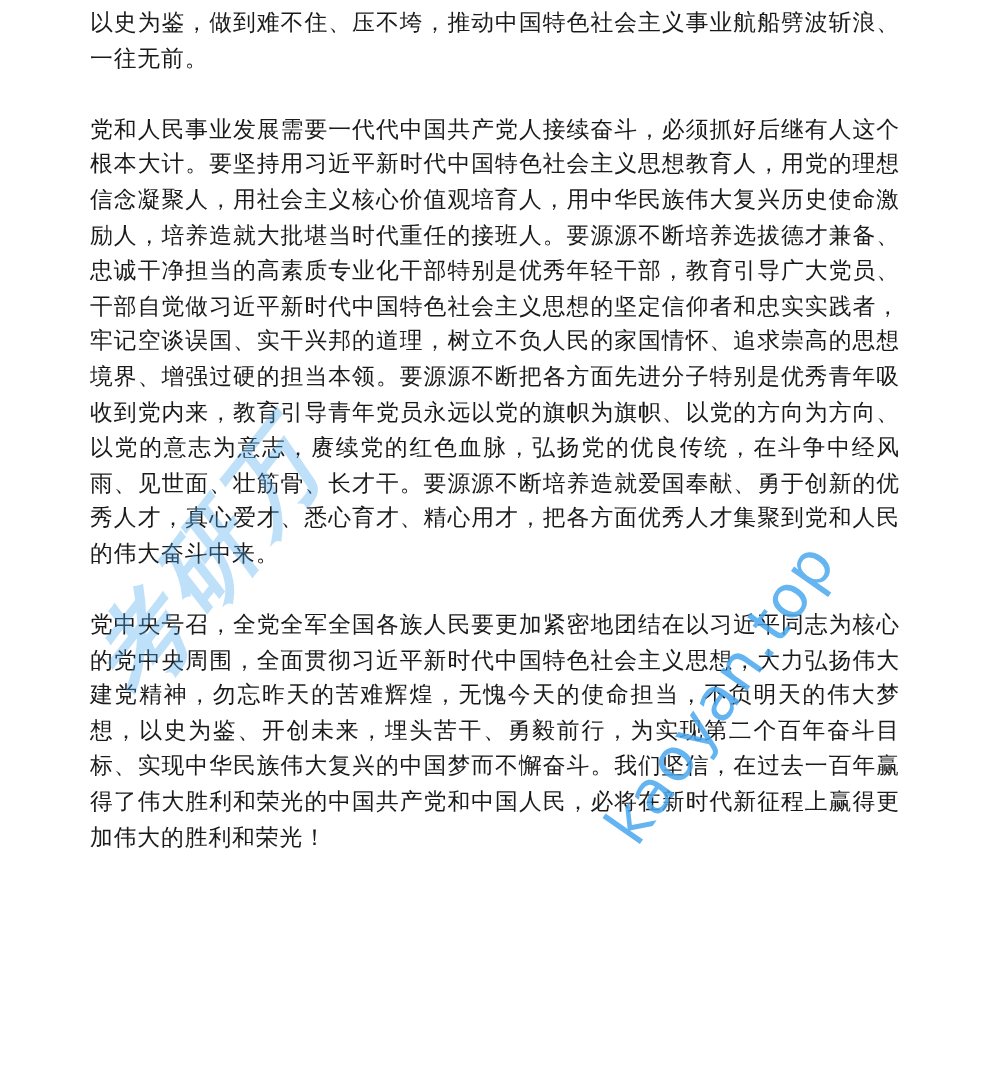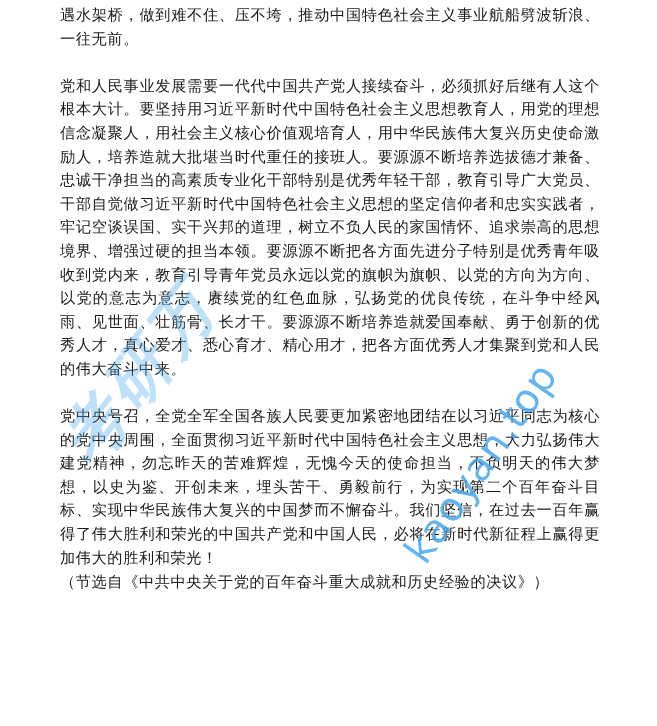--- a/index.html
+++ b/index.html
@@ -26,20 +26,19 @@
     .wm-en {
       left: 395px; top: 545px; font-size: 40px;
       transform: rotate(-55deg); transform-origin: left top;
       opacity: 0.85; letter-spacing: 1px;
     }
   </style>
 </head>
 <body>
 
 <div class="page">
-  <p class="para">遇水架桥，做到难不住、压不垮，推动中国特色社会主义事业航船劈波斩浪、一往无前。</p>
+  <p class="para">以史为鉴，做到难不住、压不垮，推动中国特色社会主义事业航船劈波斩浪、一往无前。</p>
   <p class="para">党和人民事业发展需要一代代中国共产党人接续奋斗，必须抓好后继有人这个根本大计。要坚持用习近平新时代中国特色社会主义思想教育人，用党的理想信念凝聚人，用社会主义核心价值观培育人，用中华民族伟大复兴历史使命激励人，培养造就大批堪当时代重任的接班人。要源源不断培养选拔德才兼备、忠诚干净担当的高素质专业化干部特别是优秀年轻干部，教育引导广大党员、干部自觉做习近平新时代中国特色社会主义思想的坚定信仰者和忠实实践者，牢记空谈误国、实干兴邦的道理，树立不负人民的家国情怀、追求崇高的思想境界、增强过硬的担当本领。要源源不断把各方面先进分子特别是优秀青年吸收到党内来，教育引导青年党员永远以党的旗帜为旗帜、以党的方向为方向、以党的意志为意志，赓续党的红色血脉，弘扬党的优良传统，在斗争中经风雨、见世面、壮筋骨、长才干。要源源不断培养造就爱国奉献、勇于创新的优秀人才，真心爱才、悉心育才、精心用才，把各方面优秀人才集聚到党和人民的伟大奋斗中来。</p>
   <p class="para tight">党中央号召，全党全军全国各族人民要更加紧密地团结在以习近平同志为核心的党中央周围，全面贯彻习近平新时代中国特色社会主义思想，大力弘扬伟大建党精神，勿忘昨天的苦难辉煌，无愧今天的使命担当，不负明天的伟大梦想，以史为鉴、开创未来，埋头苦干、勇毅前行，为实现第二个百年奋斗目标、实现中华民族伟大复兴的中国梦而不懈奋斗。我们坚信，在过去一百年赢得了伟大胜利和荣光的中国共产党和中国人民，必将在新时代新征程上赢得更加伟大的胜利和荣光！</p>
-  <p class="source">（节选自《中共中央关于党的百年奋斗重大成就和历史经验的决议》）</p>
 </div>
 
 <div class="watermark wm-cn">考研万</div>
 <div class="watermark wm-en">kaoyan.top</div>
 
 </body></html>

